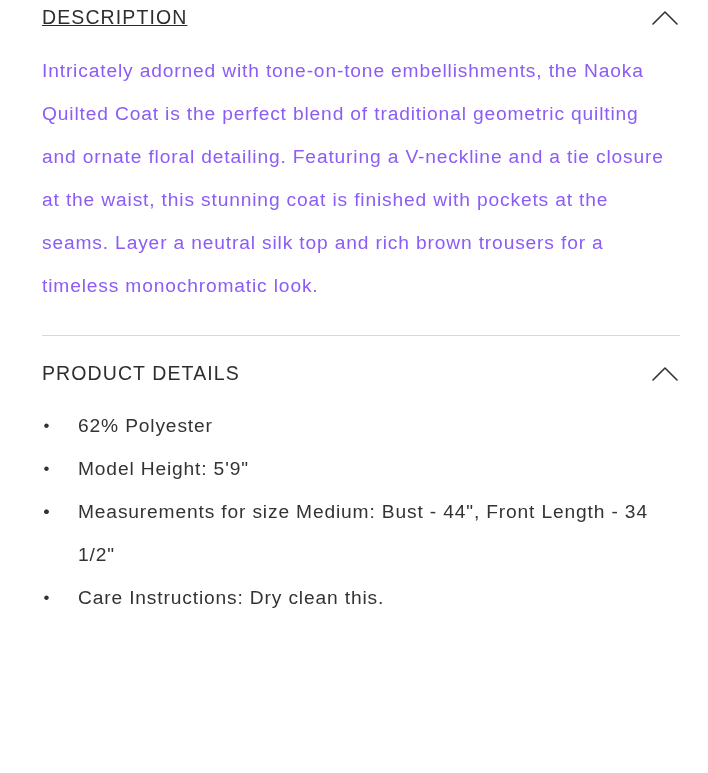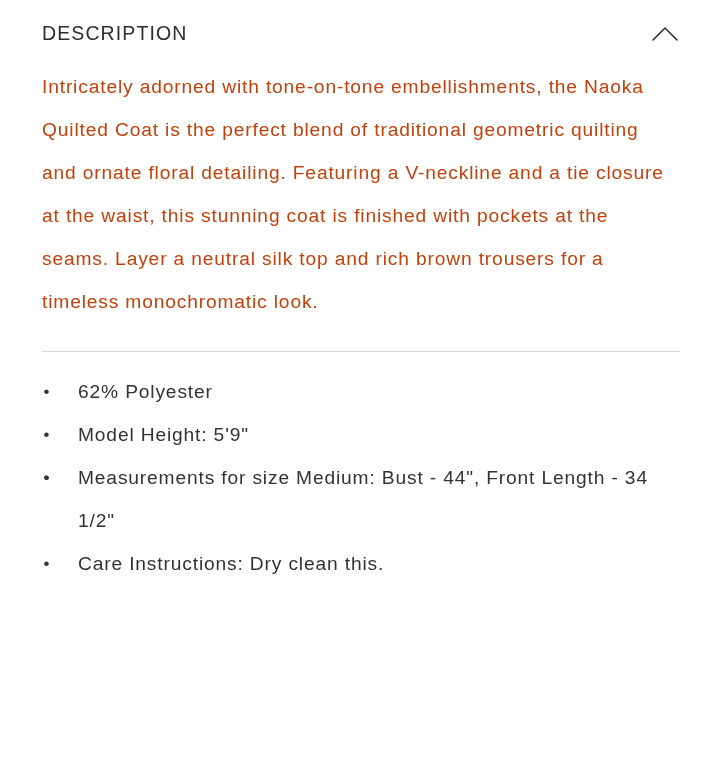--- a/index.html
+++ b/index.html
@@ -45,21 +45,21 @@
     align-items: center;
     justify-content: center;
   }
   .chevron svg {
     display: block;
   }
   .body-text {
     font-size: 19.2px;
     line-height: 43px;
     letter-spacing: 0.85px;
-    color: #c2410c;
+    color: #8b5cf6;
     margin: 0;
     font-weight: 400;
   }
   .divider {
     height: 1px;
     background: #d8d8d8;
     width: 100%;
   }
   ul.details-list {
     list-style: none;
@@ -78,21 +78,21 @@
     position: absolute;
     left: 0px;
     top: 0;
     width: 10px;
     text-align: center;
     font-size: 17px;
     line-height: 43px;
     color: #333333;
   }
   
-  .desc-header-wrap { padding-top: 22px; }
+  .desc-header-wrap { padding-top: 6px; text-decoration: underline; }
   .desc-text-wrap { padding-top: 20px; padding-right: 4px; }
   .divider-wrap { padding-top: 28px; }
   .details-header-wrap { padding-top: 26px; }
   .details-list-wrap { padding-top: 18px; }
 </style>
 </head>
 <body>
 
 <div class="page">
 
@@ -110,20 +110,30 @@
     <div class="desc-text-wrap">
       <p class="body-text">Intricately adorned with tone-on-tone embellishments, the Naoka Quilted Coat is the perfect blend of traditional geometric quilting and ornate floral detailing. Featuring a V-neckline and a tie closure at the waist, this stunning coat is finished with pockets at the seams. Layer a neutral silk top and rich brown trousers for a timeless monochromatic look.</p>
     </div>
   </div>
 
   <div class="divider-wrap">
     <div class="divider"></div>
   </div>
 
   <div class="section">
+    <div class="details-header-wrap">
+      <div class="section-header">
+        <div class="section-title">PRODUCT DETAILS</div>
+        <div class="chevron">
+          <svg width="26" height="16" viewBox="0 0 26 16" fill="none" xmlns="http://www.w3.org/2000/svg">
+            <path d="M1 14 L13 2 L25 14" stroke="#333333" stroke-width="1.6" fill="none" stroke-linecap="round" stroke-linejoin="round"></path>
+          </svg>
+        </div>
+      </div>
+    </div>
     <div class="details-list-wrap">
       <ul class="details-list">
         <li>
           <span class="bullet">•</span>
           <span>62% Polyester</span>
         </li>
         <li>
           <span class="bullet">•</span>
           <span>Model Height: 5'9"</span>
         </li>

